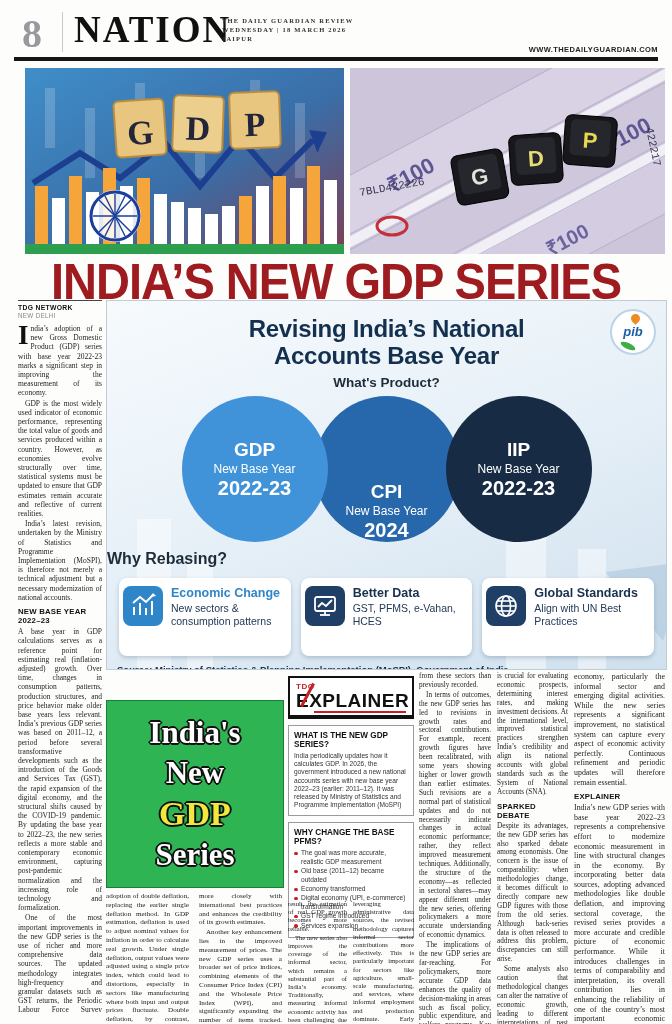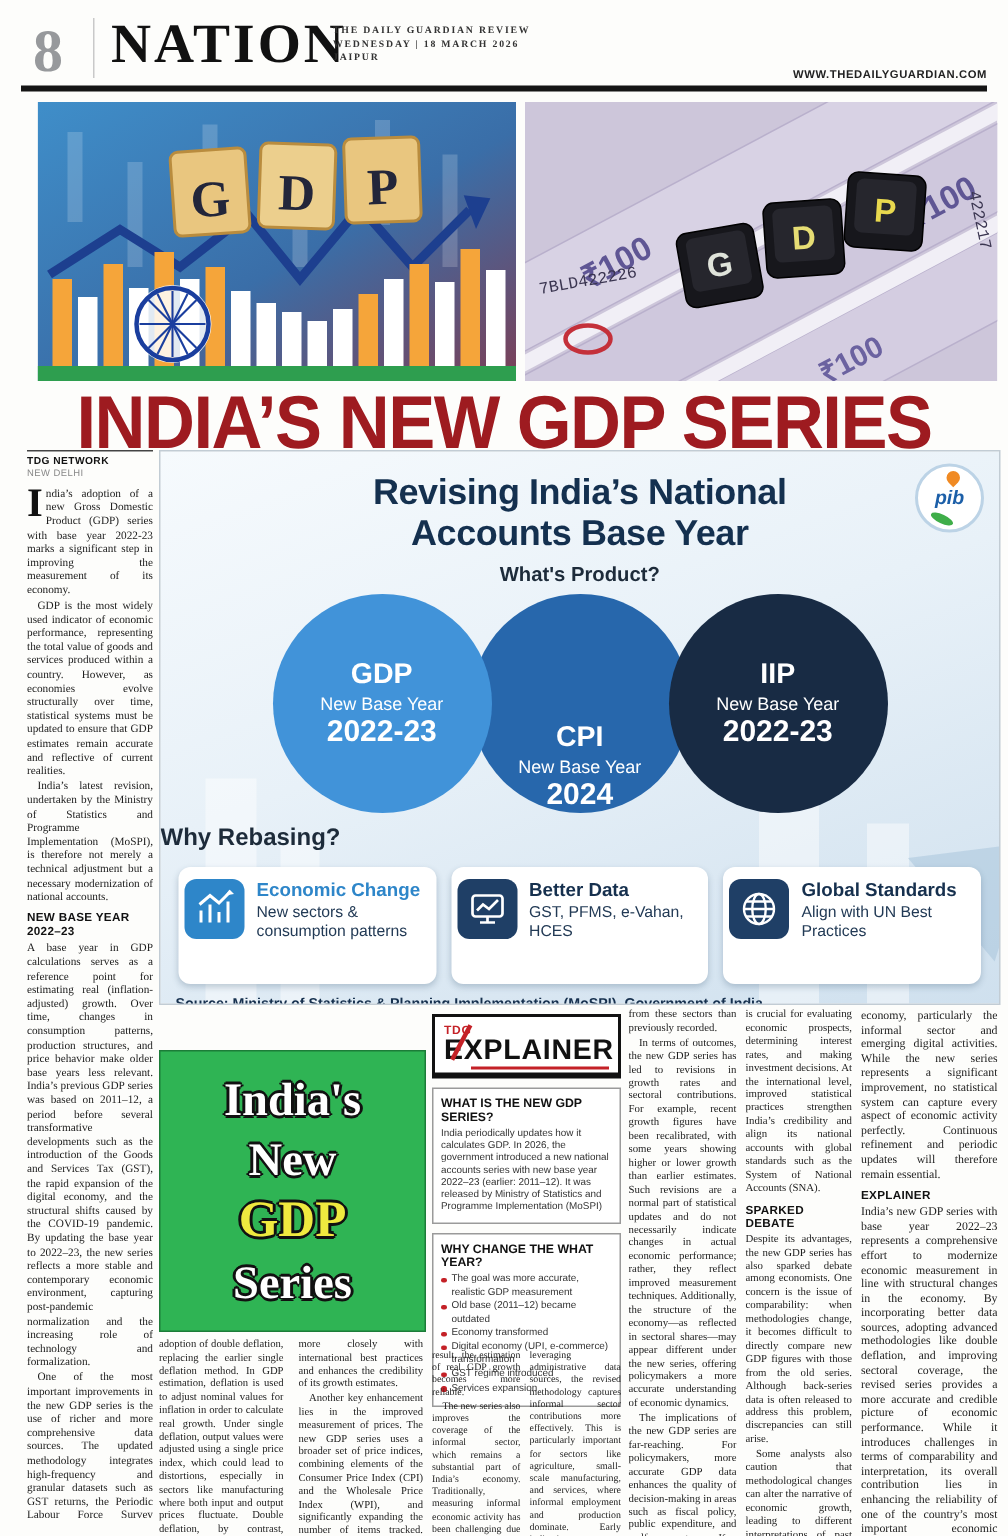--- a/index.html
+++ b/index.html
@@ -332,21 +332,21 @@
       <div class="slash"></div>
       <div class="tdg">TDG</div>
       <div class="big">EXPLAINER</div>
       <div class="rule"></div>
     </div>
     <div class="exp-box">
       <h4>WHAT IS THE NEW GDP SERIES?</h4>
       <div class="a">India periodically updates how it calculates GDP. In 2026, the government introduced a new national accounts series with new base year 2022–23 (earlier: 2011–12). It was released by Ministry of Statistics and Programme Implementation (MoSPI)</div>
     </div>
     <div class="exp-box">
-      <h4>WHY CHANGE THE WHAT YEAR?</h4>
+      <h4>WHY CHANGE THE BASE PFMS?</h4>
       <ul>
           <li>The goal was more accurate, realistic GDP measurement</li>
           <li>Old base (2011–12) became outdated</li>
           <li>Economy transformed</li>
           <li>Digital economy (UPI, e-commerce) transformation</li>
           <li>GST regime introduced</li>
           <li>Services expansion</li>
         </ul>
     </div>
   </div>

